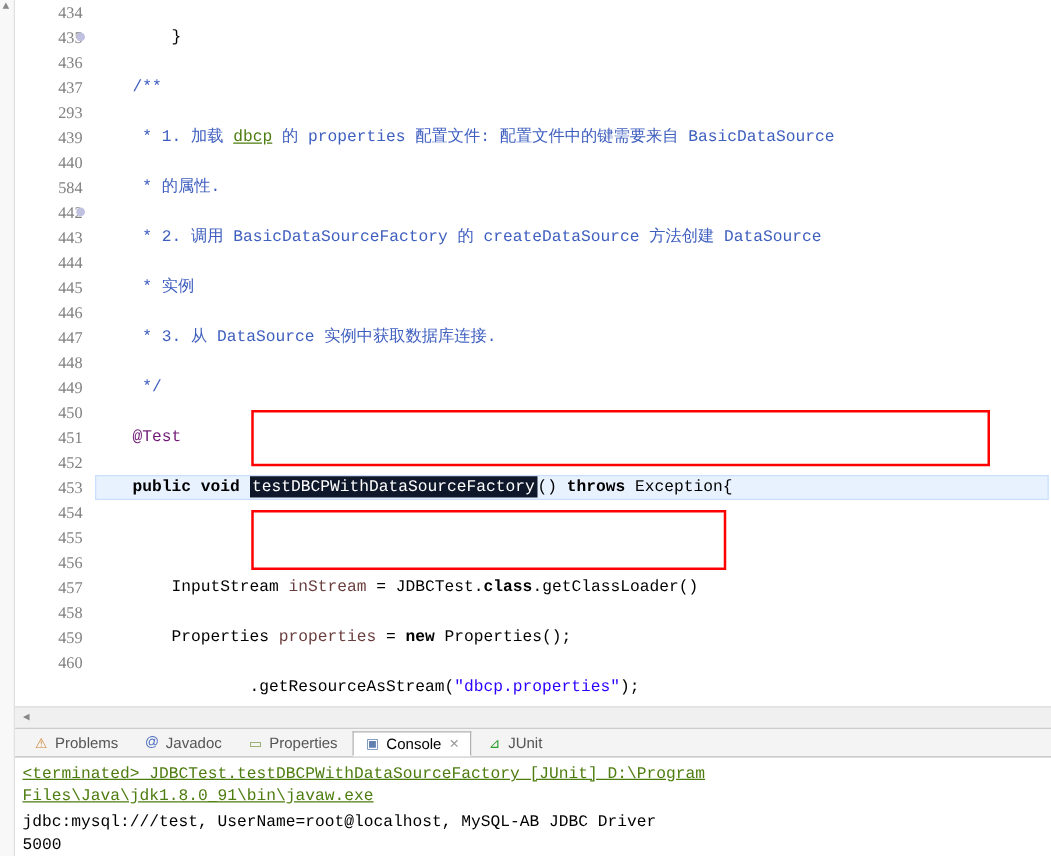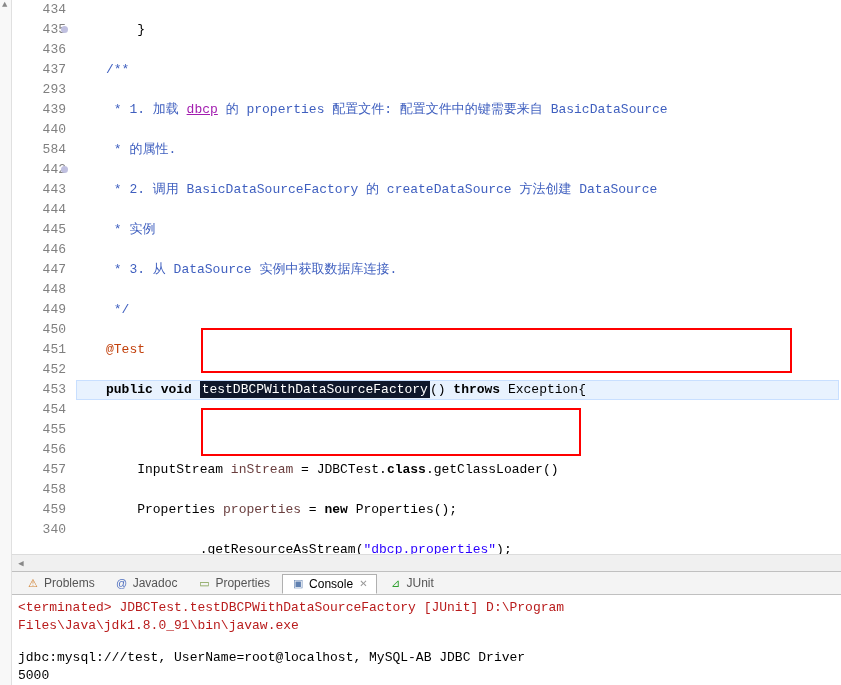--- a/index.html
+++ b/index.html
@@ -42,21 +42,21 @@
       width: 60px;
       background: #ffffff;
       text-align: right;
       padding-right: 6px;
       color: #808080;
       font-size: 13px;
       line-height: 20px;
       user-select: none;
       position: relative;
     }
-    .gutter .ln { height: 20px; position: relative; }
+    .gutter .ln { height: 20px; position: relative; font-family: Liberation Serif, serif; }
     .gutter .marker {
       position: absolute;
       right: -2px;
       top: 6px;
       width: 7px;
       height: 7px;
       border-radius: 50%;
       background: #c0c0e0;
     }
     .code-area {
@@ -67,24 +67,24 @@
       position: relative;
     }
     .code-line { height: 20px; padding-left: 30px; }
     .code-line.hl-current {
       background: #e8f2fe;
       box-shadow: inset 0 0 0 1px #c8dfff;
       margin-right: 2px;
     }
     .kw-purple { color: #000000; font-weight: bold; }
     .comment { color: #3f5fbf; }
-    .comment .tag { color: #a21caf; text-decoration: underline; }
+    .comment .tag { color: #4d7c0f; text-decoration: underline; }
     .str { color: #2a00ff; }
     .param { color: #6a3e3e; }
-    .ann { color: #c2410c; }
+    .ann { color: #701a75; }
     .selected {
       background: #0f172a;
       color: #ffffff;
       padding: 1px 2px;
     }
     .red-box1 {
       position: absolute;
       border: 2px solid #ff0000;
       left: 129px;
       top: 328px;
@@ -155,22 +155,23 @@
     .tab .close-x { color: #999; font-size: 10px; margin-left: 2px; }
     .console-pane {
       flex: 0 0 auto;
       padding: 4px 6px 0 6px;
       font-family: "Consolas", "Courier New", monospace;
       font-size: 13px;
       line-height: 18px;
       color: #000;
     }
     .console-title {
-      color: #b91c1c;
-      margin-bottom: 14px;
+      color: #4d7c0f;
+      margin-bottom: 3px;
+      text-decoration: underline;
     }
     .console-line {
       white-space: pre;
     }
   </style>
 </head>
 <body>
 
 <div class="left-ruler">
   <span class="collapse-icon">▲</span>
@@ -199,21 +200,21 @@
       <div class="ln"><span>450</span></div>
       <div class="ln"><span>451</span></div>
       <div class="ln"><span>452</span></div>
       <div class="ln"><span>453</span></div>
       <div class="ln"><span>454</span></div>
       <div class="ln"><span>455</span></div>
       <div class="ln"><span>456</span></div>
       <div class="ln"><span>457</span></div>
       <div class="ln"><span>458</span></div>
       <div class="ln"><span>459</span></div>
-      <div class="ln"><span>340</span></div>
+      <div class="ln"><span>460</span></div>
     </div>
 
     <div class="code-area">
 <div class="code-line">    <span>}</span></div>
 <div class="code-line"><span class="comment">/**</span></div>
 <div class="code-line"><span class="comment"><span> * 1. 加载 </span><span class="tag">dbcp</span><span> 的 properties 配置文件: 配置文件中的键需要来自 BasicDataSource</span></span></div>
 <div class="code-line"><span class="comment"> * 的属性.</span></div>
 <div class="code-line"><span class="comment"> * 2. 调用 BasicDataSourceFactory 的 createDataSource 方法创建 DataSource</span></div>
 <div class="code-line"><span class="comment"> * 实例</span></div>
 <div class="code-line"><span class="comment"> * 3. 从 DataSource 实例中获取数据库连接.</span></div>

